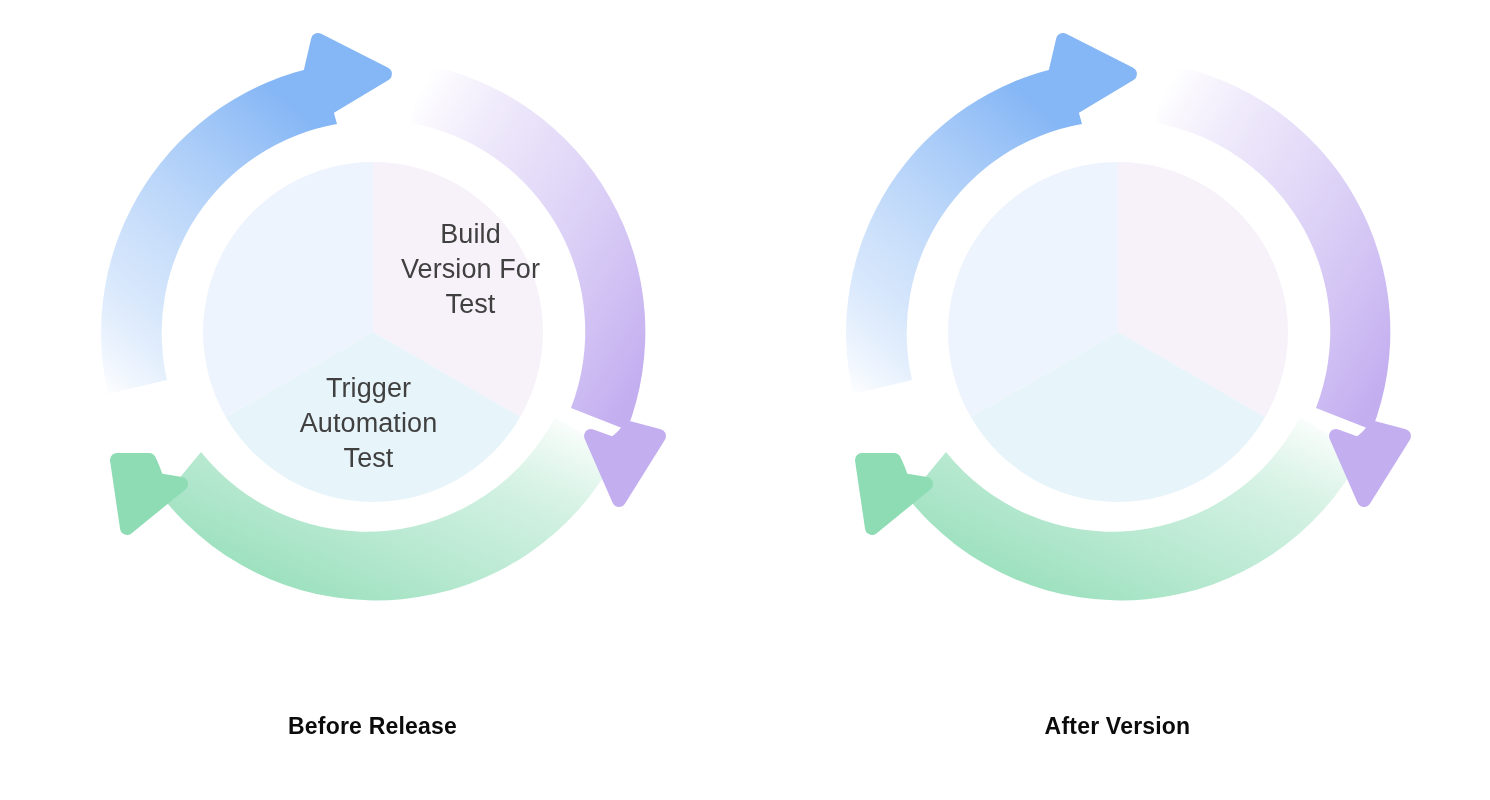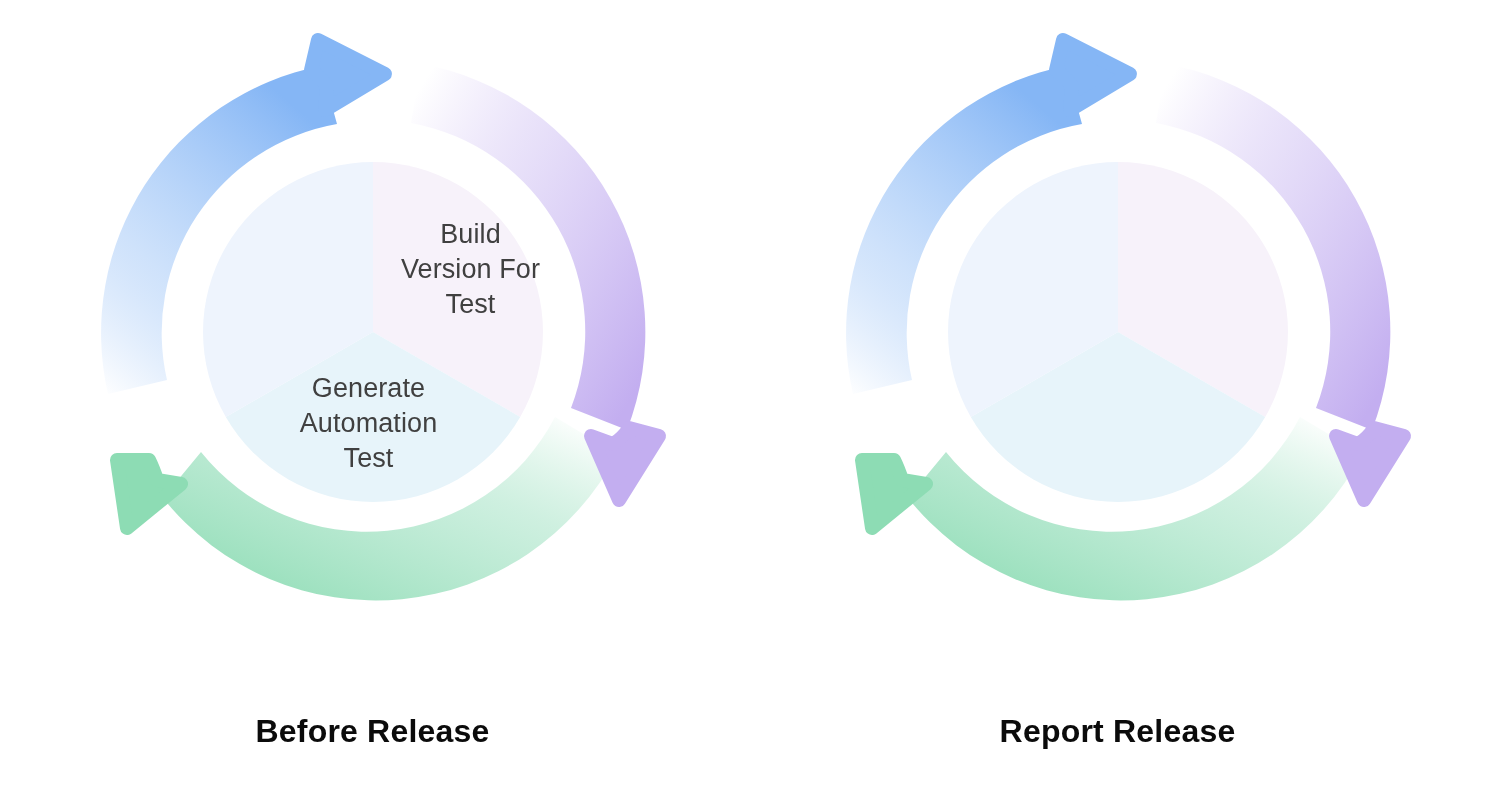--- a/index.html
+++ b/index.html
@@ -24,21 +24,21 @@
     white-space:pre-line;
     letter-spacing:.1px;
     pointer-events:none;
   }
   .seg-label.s0{left:50%;top:50%;transform:translate(-50%,-50%) translate(98px,-62px);width:180px;}
   .seg-label.s1{left:50%;top:50%;transform:translate(-50%,-50%) translate(-4px,92px);width:210px;}
   .seg-label.s2{left:50%;top:50%;transform:translate(-50%,-50%) translate(-96px,-48px);width:190px;}
   .caption{
     position:absolute;left:0;right:0;top:713px;
     text-align:center;
-    font-size:32px;
+    font-size:23px;
     font-weight:bold;
     color:#0b0b0b;
     letter-spacing:.2px;
   }
 </style>
 </head>
 <body>
 
 <div class="board">
 
@@ -78,21 +78,21 @@
         <g transform="translate(310,310)">
           <path d="M 0 0 L 0 -170 A 170 170 0 0 1 147.2 85 Z" fill="#f7f2fa"></path>
           <path d="M 0 0 L 147.2 85 A 170 170 0 0 1 -147.2 85 Z" fill="#e7f4fa"></path>
           <path d="M 0 0 L -147.2 85 A 170 170 0 0 1 0 -170 Z" fill="#eef4fd"></path>
         </g>
       </svg>
 
       <div class="seg-label s0">Build
 Version For
 Test</div>
-      <div class="seg-label s1">Generate
+      <div class="seg-label s1">Trigger
 Automation
 Test</div>
     </div>
     <div class="caption">Before Release</div>
   </div>
 
   <div class="cycle right">
     <div class="wheel">
       <svg viewBox="0 0 620 620" xmlns="http://www.w3.org/2000/svg">
         <defs>
@@ -126,16 +126,16 @@
         </g>
 
         <g transform="translate(310,310)">
           <path d="M 0 0 L 0 -170 A 170 170 0 0 1 147.2 85 Z" fill="#f7f2fa"></path>
           <path d="M 0 0 L 147.2 85 A 170 170 0 0 1 -147.2 85 Z" fill="#e7f4fa"></path>
           <path d="M 0 0 L -147.2 85 A 170 170 0 0 1 0 -170 Z" fill="#eef4fd"></path>
         </g>
       </svg>
 
     </div>
-    <div class="caption">Report Release</div>
+    <div class="caption">After Version</div>
   </div>
 
 </div>
 
 </body></html>

